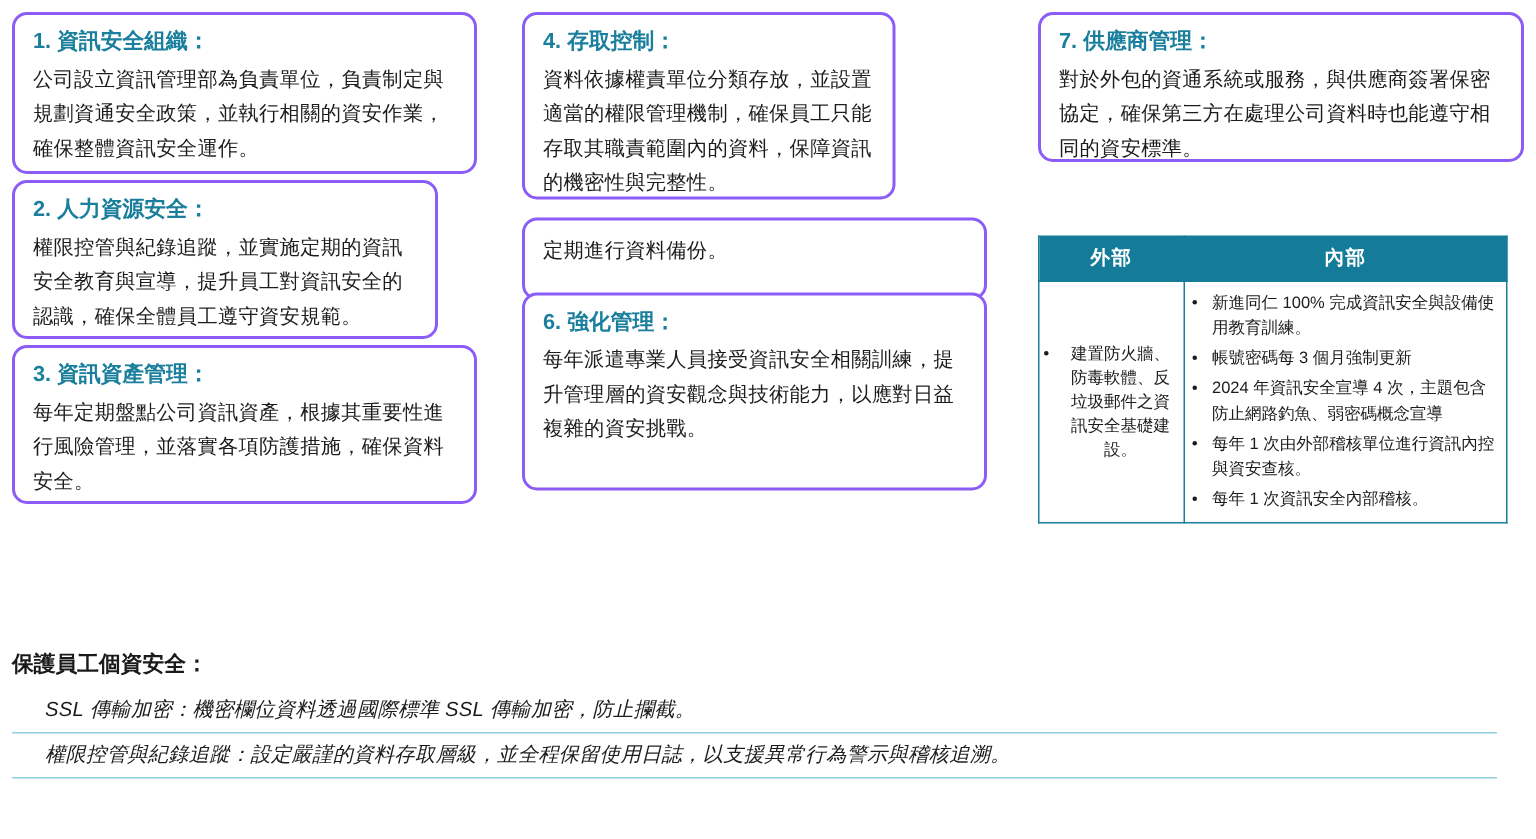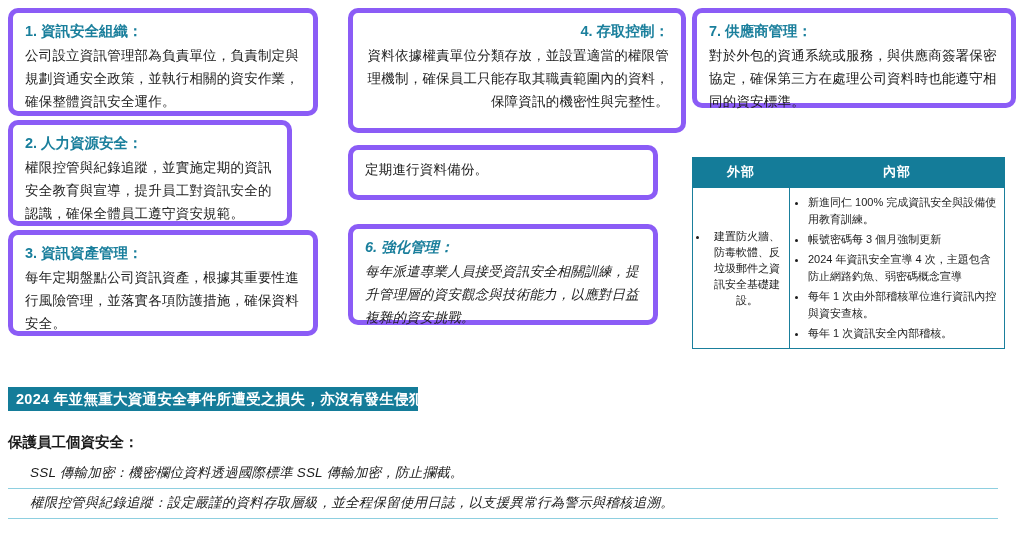--- a/index.html
+++ b/index.html
@@ -16,21 +16,21 @@
     overflow: hidden;
   }
   .page {
     position: absolute;
     inset: 0;
   }
 
   
   .card {
     position: absolute;
-    border: 5px solid #8b5cf6;
+    border: 2px solid #8b5cf6;
     border-radius: 10px;
     background: #ffffff;
     box-sizing: border-box;
     padding: 8px 12px 22px 12px;
   }
   .card-title {
     color: #1a7f9c;
     font-weight: bold;
     font-size: 14.5px;
     line-height: 20px;
@@ -43,23 +43,23 @@
     color: #1c1c1c;
     letter-spacing: 0.2px;
   }
 
   
   #card-org   { left: 8px;   top: 8px;   width: 310px; height: 108px; }
   #card-hr    { left: 8px;   top: 120px; width: 284px; height: 106px; }
   #card-asset { left: 8px;   top: 230px; width: 310px; height: 106px; }
 
   
-  #card-access { left: 348px; top: 8px;   width: 338px; height: 125px; text-align: right; }
+  #card-access { left: 348px; top: 8px;   width: 249px; height: 125px; }
   #card-avail  { left: 348px; top: 145px; width: 310px; height: 55px;  }
-  #card-mgmt   { left: 348px; top: 224px; width: 310px; height: 101px; font-style: italic; }
+  #card-mgmt   { left: 348px; top: 195px; width: 310px; height: 132px; }
 
   
   #card-vendor { left: 692px; top: 8px;   width: 324px; height: 100px; }
 
   
   .tbl {
     position: absolute;
     left: 692px;
     top: 157px;
     width: 310px;
@@ -203,21 +203,20 @@
             <li>帳號密碼每 3 個月強制更新</li>
             <li>2024 年資訊安全宣導 4 次，主題包含防止網路釣魚、弱密碼概念宣導</li>
             <li>每年 1 次由外部稽核單位進行資訊內控與資安查核。</li>
             <li>每年 1 次資訊安全內部稽核。</li>
           </ul>
         </td>
       </tr>
     </tbody>
   </table>
 
-  <div class="banner">2024 年並無重大資通安全事件所遭受之損失，亦沒有發生侵犯客戶隱私案件或投訴。</div>
 
   <div class="section-title">保護員工個資安全：</div>
 
   <div class="bullet-list">
     <div class="bullet-row">SSL 傳輸加密：機密欄位資料透過國際標準 SSL 傳輸加密，防止攔截。</div>
     <div class="bullet-row">權限控管與紀錄追蹤：設定嚴謹的資料存取層級，並全程保留使用日誌，以支援異常行為警示與稽核追溯。</div>
   </div>
 
 </div>
 

